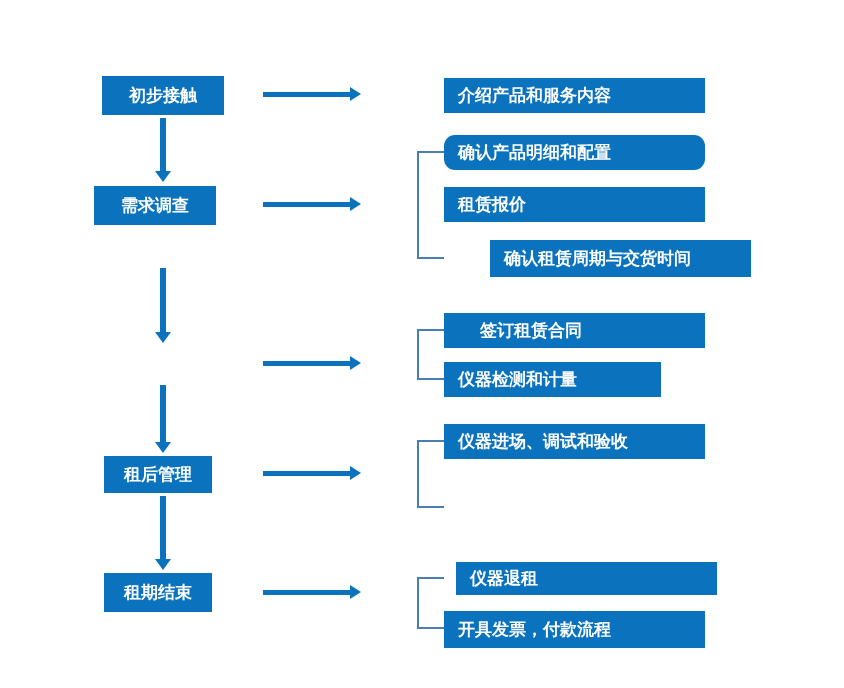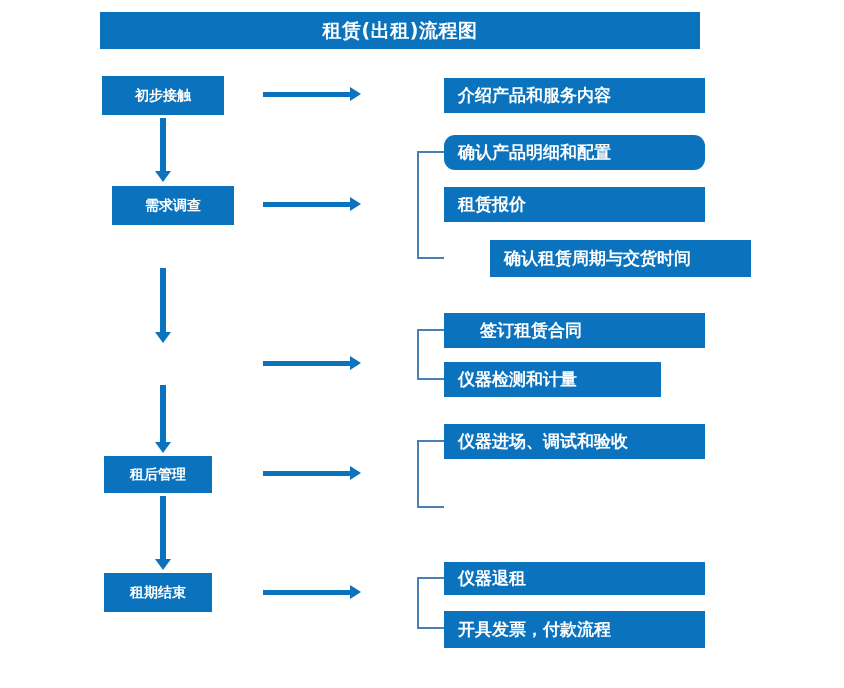--- a/index.html
+++ b/index.html
@@ -40,21 +40,21 @@
   .box {
     position: absolute;
     background: #0b72bd;
     color: #ffffff;
     font-weight: bold;
     display: flex;
     align-items: center;
     box-sizing: border-box;
   }
   .box.stage {
-    font-size: 14px;
+    font-size: 17px;
     justify-content: center;
     padding: 0 6px;
   }
   .box.detail {
     font-size: 17px;
     justify-content: flex-start;
     padding-left: 14px;
   }
 
   
@@ -108,25 +108,24 @@
     border-top: 2px solid #4a7fb5;
     border-bottom: 2px solid #4a7fb5;
     border-right: none;
   }
 </style>
 </head>
 <body>
 
 <div id="canvas">
 
-  <div class="title-bar">租赁(出租)流程图</div>
 
   <div class="box stage" style="left:102px; top:76px; width:122px; height:39px;">初步接触</div>
 
-  <div class="box stage" style="left:112px; top:186px; width:122px; height:39px;">需求调查</div>
+  <div class="box stage" style="left:94px; top:186px; width:122px; height:39px;">需求调查</div>
 
 
   <div class="box stage" style="left:104px; top:456px; width:108px; height:37px;">租后管理</div>
 
   <div class="box stage" style="left:104px; top:573px; width:108px; height:39px;">租期结束</div>
 
   <div class="box detail" style="left:444px; top:78px; width:261px; height:35px;">介绍产品和服务内容</div>
 
   <div class="box detail" style="left:444px; top:135px; width:261px; height:35px;border-radius:11px;">确认产品明细和配置</div>
 
@@ -134,21 +133,21 @@
 
   <div class="box detail" style="left:444px; top:240px; width:261px; height:37px;margin-left:46px;">确认租赁周期与交货时间</div>
 
   <div class="box detail" style="left:444px; top:313px; width:261px; height:35px;padding-left:36px;">签订租赁合同</div>
 
   <div class="box detail" style="left:444px; top:362px; width:217px; height:35px;">仪器检测和计量</div>
 
   <div class="box detail" style="left:444px; top:424px; width:261px; height:35px;">仪器进场、调试和验收</div>
 
 
-  <div class="box detail" style="left:444px; top:562px; width:261px; height:33px;">仪器退租</div>
+  <div class="box detail" style="left:456px; top:562px; width:261px; height:33px;">仪器退租</div>
 
   <div class="box detail" style="left:444px; top:611px; width:261px; height:37px;">开具发票，付款流程</div>
 
   <div class="arrow-h" style="left:263px; top:86px; width:98px;">
     <div class="shaft" style="width:88px;"></div>
     <div class="head" style="left:87px;"></div>
   </div>
 
   <div class="arrow-h" style="left:263px; top:196px; width:98px;">
     <div class="shaft" style="width:88px;"></div>

